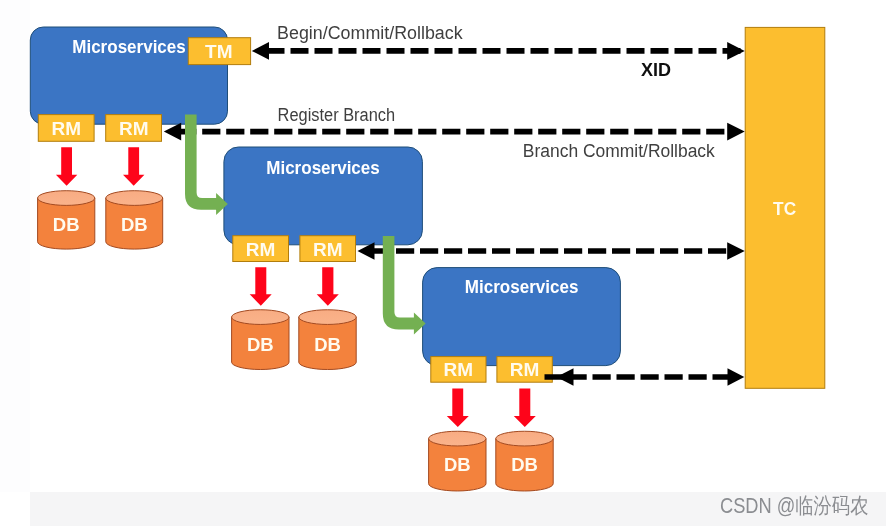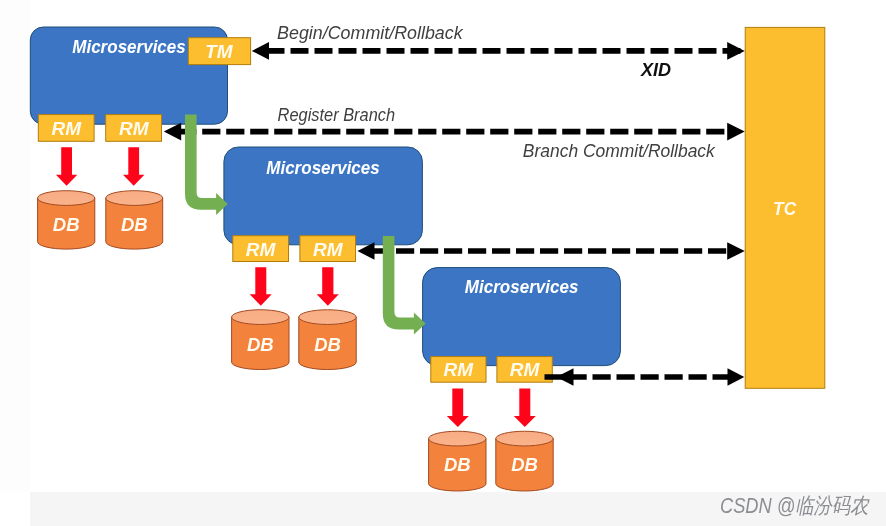--- a/index.html
+++ b/index.html
@@ -3,21 +3,21 @@
 <meta charset="utf-8">
 <title>Seata Distributed Transaction Architecture</title>
 <style>
   html, body {
     margin: 0; padding: 0;
     width: 886px; height: 526px;
     background: #ffffff;
     font-family: "Liberation Sans", sans-serif;
     overflow: hidden;
   }
-  #root { position: relative; width: 814px; height: 526px; background: #ffffff; font-style: italic; }
+  #root { position: relative; width: 814px; height: 526px; background: #ffffff; }
   #canvas { position: absolute; left: 0; top: 0; width: 886px; height: 526px; }
   .fig { position: absolute; left: 30px; top: 492px; width: 856px; height: 34px; background: #f5f5f6; }
   .gutter { position: absolute; left: 0; top: 0; width: 30px; height: 492px; background: #fdfdfe; }
   .watermark {
     position: absolute;
     left: 720px;
     top: 495px;
     font-family: "Liberation Sans", sans-serif;
     font-size: 22px;
     line-height: 22px;

